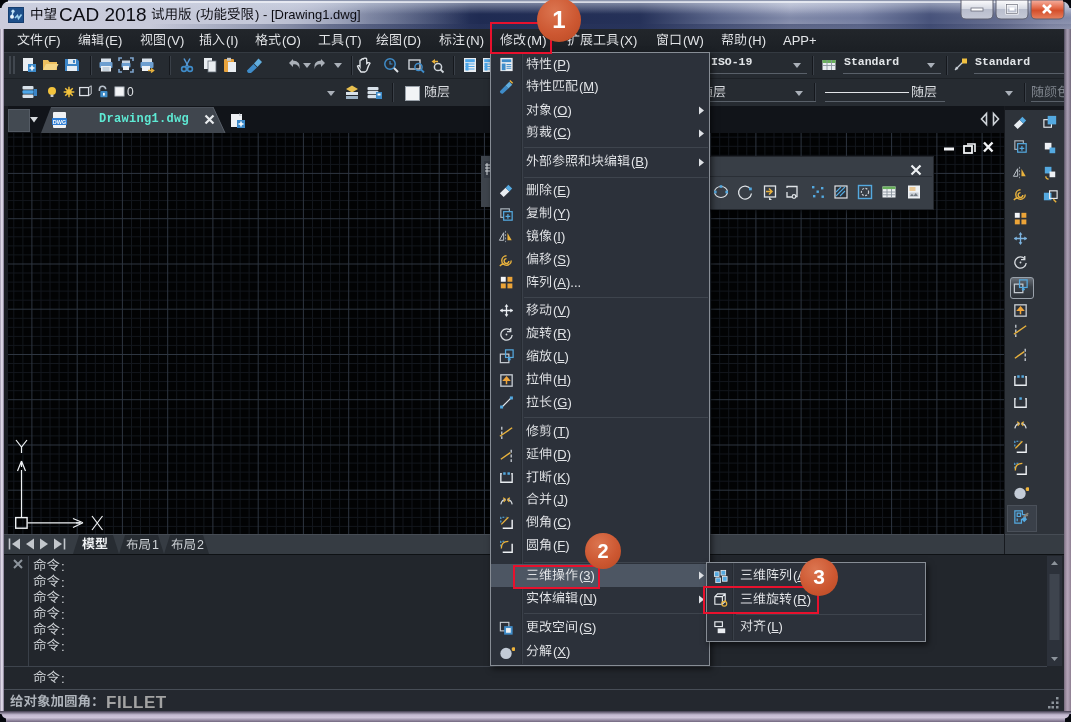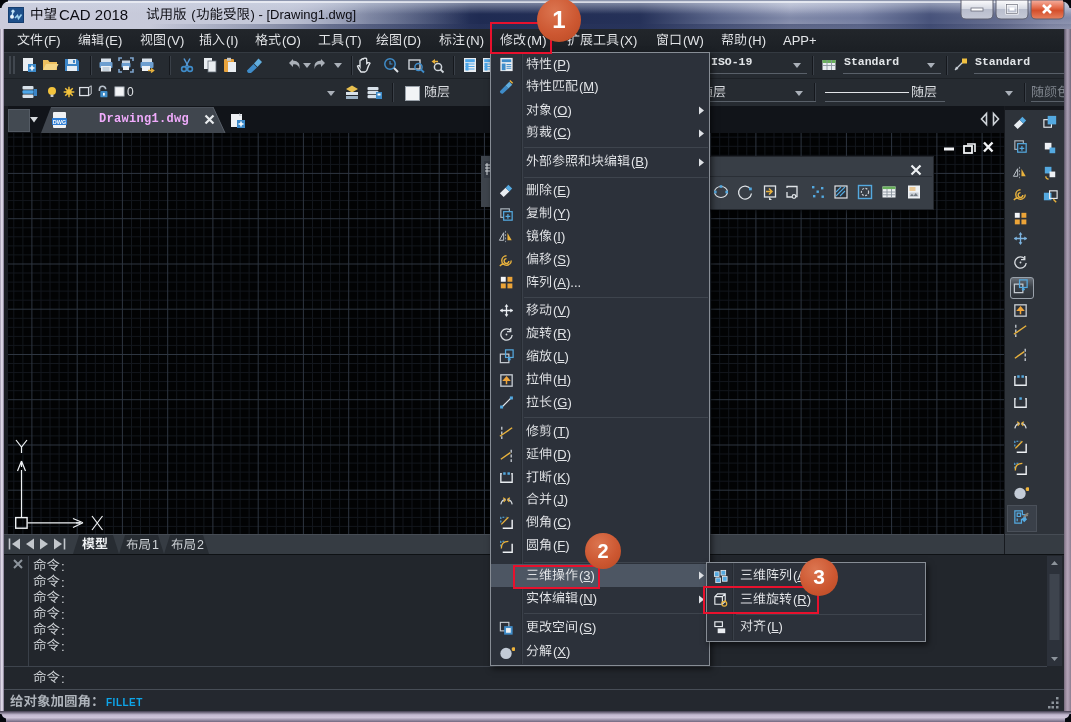--- a/index.html
+++ b/index.html
@@ -20,21 +20,21 @@
     <rect width="16" height="16" rx="1.5" fill="none" stroke="#0d2c55" stroke-width="1"></rect>
     <circle cx="5" cy="4.2" r="1.6" fill="#bfe3f7"></circle>
     <circle cx="4" cy="9.8" r="2" fill="#e8f4fb"></circle>
     <path d="M5 5 L4.2 8.2" stroke="#bfe3f7" stroke-width="1.4" fill="none"></path>
     <path d="M7 11 L9.5 8.5 L10.5 11.5 L13.5 7.5" stroke="#9fd4f0" stroke-width="1.6" fill="none"></path>
   </svg>
 <div style="position:absolute;left:30px;top:7px;display:flex;align-items:flex-start;">
     <svg class="cj" width="28" height="17" viewBox="0 -11.9 28 17" style="overflow:visible;">
       <path fill="#101016" d="M6.2 -11.3V-8.9H1.3V-2.5H2.3V-3.3H6.2V1.1H7.2V-3.3H11.1V-2.6H12.2V-8.9H7.2V-11.3ZM2.3 -4.3V-7.9H6.2V-4.3ZM11.1 -4.3H7.2V-7.9H11.1ZM14.3 -0.1V0.8H26.3V-0.1H20.7V-1.3H24.8V-2.1H20.7V-3.3H25.4V-4.1H15.2V-3.3H19.7V-2.1H15.8V-1.3H19.7V-0.1ZM15.4 -5.0C15.6 -5.2 16.1 -5.3 19.8 -6.3C19.7 -6.5 19.7 -6.9 19.8 -7.1L16.5 -6.4V-9.0H20.2V-9.9H18.0C17.8 -10.4 17.5 -10.9 17.3 -11.3L16.4 -11.1C16.6 -10.7 16.8 -10.3 16.9 -9.9H14.1V-9.0H15.6V-6.7C15.6 -6.1 15.2 -5.9 15.0 -5.8C15.1 -5.6 15.3 -5.2 15.4 -5.0ZM20.9 -10.9C20.9 -7.3 20.9 -6.0 19.4 -5.2C19.6 -5.0 19.9 -4.6 20.0 -4.4C20.9 -4.9 21.3 -5.6 21.6 -6.6H24.8V-5.6C24.8 -5.5 24.8 -5.4 24.6 -5.4C24.4 -5.4 23.7 -5.4 23.0 -5.4C23.2 -5.2 23.3 -4.8 23.4 -4.5C24.3 -4.5 24.9 -4.5 25.3 -4.7C25.7 -4.8 25.8 -5.1 25.8 -5.6V-10.9ZM21.9 -10.1H24.8V-9.1H21.9ZM21.8 -8.4H24.8V-7.3H21.7C21.8 -7.7 21.8 -8.0 21.8 -8.4Z"></path>
     </svg>
-    <div style="font-size:15px;color:#0c0c12;line-height:15px;margin:0 18px 0 1px;">CAD 2018</div>
+    <div style="font-size:19px;color:#0c0c12;line-height:15px;margin:0 4px 0 1px;">CAD 2018</div>
     <svg class="cj" width="42" height="17" viewBox="0 -11.9 42 17" style="overflow:visible;">
       <path fill="#101016" d="M1.6 -10.5C2.3 -9.9 3.2 -9.0 3.6 -8.5L4.3 -9.2C3.9 -9.7 3.0 -10.5 2.3 -11.1ZM10.5 -10.7C11.1 -10.2 11.7 -9.3 11.9 -8.8L12.7 -9.3C12.4 -9.8 11.8 -10.6 11.2 -11.2ZM0.7 -7.1V-6.1H2.6V-1.3C2.6 -0.7 2.1 -0.3 1.9 -0.1C2.1 0.1 2.3 0.5 2.4 0.7C2.6 0.5 3.0 0.2 5.3 -1.3C5.2 -1.5 5.1 -1.9 5.0 -2.2L3.5 -1.2V-7.1ZM9.1 -11.3 9.1 -8.5H4.7V-7.6H9.2C9.4 -2.5 10.1 1.0 11.7 1.0C12.2 1.0 12.8 0.5 13.1 -1.8C12.9 -1.9 12.4 -2.2 12.2 -2.4C12.2 -1.0 12.0 -0.3 11.8 -0.3C10.9 -0.3 10.4 -3.4 10.2 -7.6H12.9V-8.5H10.1C10.1 -9.4 10.1 -10.3 10.1 -11.3ZM4.9 -0.8 5.1 0.1C6.3 -0.2 7.7 -0.6 9.2 -1.1L9.0 -2.0L7.5 -1.5V-4.6H8.7V-5.6H5.1V-4.6H6.5V-1.3ZM15.6 -10.4V-5.5C15.6 -3.6 15.4 -1.2 13.9 0.5C14.2 0.6 14.6 0.9 14.7 1.1C15.8 0.0 16.2 -1.6 16.4 -3.1H19.8V1.0H20.8V-3.1H24.5V-0.3C24.5 -0.1 24.4 0.0 24.1 0.0C23.9 0.1 22.9 0.1 22.0 0.0C22.1 0.3 22.3 0.7 22.3 1.0C23.6 1.0 24.4 1.0 24.9 0.8C25.3 0.7 25.5 0.4 25.5 -0.3V-10.4ZM16.6 -9.4H19.8V-7.2H16.6ZM24.5 -9.4V-7.2H20.8V-9.4ZM16.6 -6.3H19.8V-4.0H16.5C16.6 -4.5 16.6 -5.0 16.6 -5.5ZM24.5 -6.3V-4.0H20.8V-6.3ZM28.4 -11.1V-5.7C28.4 -3.7 28.3 -1.2 27.4 0.5C27.6 0.6 28.0 0.9 28.1 1.1C28.9 -0.3 29.2 -2.0 29.3 -3.8H31.2V1.1H32.1V-4.7H29.3L29.3 -5.7V-6.7H32.9V-7.6H31.7V-11.4H30.8V-7.6H29.3V-11.1ZM38.5 -6.5C38.2 -4.9 37.7 -3.6 37.0 -2.5C36.4 -3.7 35.9 -5.0 35.6 -6.5ZM33.5 -10.4V-5.8C33.5 -3.8 33.4 -1.2 32.4 0.6C32.6 0.7 33.0 1.0 33.2 1.1C34.3 -0.8 34.5 -3.5 34.5 -5.8V-6.5H34.8C35.1 -4.7 35.7 -3.1 36.5 -1.7C35.7 -0.8 34.9 -0.1 33.9 0.3C34.2 0.5 34.4 0.9 34.5 1.1C35.5 0.6 36.3 -0.0 37.0 -0.9C37.7 -0.0 38.4 0.6 39.3 1.1C39.5 0.9 39.8 0.5 40.0 0.3C39.1 -0.1 38.3 -0.8 37.6 -1.7C38.6 -3.1 39.3 -4.9 39.6 -7.3L39.0 -7.4L38.8 -7.4H34.5V-9.6C36.3 -9.8 38.4 -10.0 39.8 -10.4L39.2 -11.2C37.8 -10.9 35.5 -10.6 33.5 -10.4Z"></path>
     </svg>
     <div style="font-size:13px;color:#0c0c12;line-height:15px;margin-left:3px;">(</div>
     <svg class="cj" width="55" height="17" viewBox="0 -11.9 55 17" style="overflow:visible;">
       <path fill="#101016" d="M0.5 -2.5 0.8 -1.4C2.2 -1.8 4.1 -2.4 6.0 -2.9L5.9 -3.8L3.7 -3.3V-8.8H5.7V-9.7H0.7V-8.8H2.7V-3.0C1.9 -2.8 1.1 -2.6 0.5 -2.5ZM8.1 -11.1C8.1 -10.1 8.0 -9.2 8.0 -8.2H5.8V-7.3H8.0C7.8 -4.0 7.0 -1.3 4.1 0.3C4.4 0.5 4.7 0.8 4.9 1.1C8.0 -0.6 8.8 -3.7 9.0 -7.3H11.7C11.5 -2.5 11.3 -0.6 10.9 -0.2C10.7 -0.0 10.6 0.0 10.3 0.0C10.0 0.0 9.2 -0.0 8.4 -0.1C8.6 0.2 8.7 0.6 8.7 0.9C9.5 1.0 10.3 1.0 10.7 0.9C11.2 0.9 11.5 0.8 11.8 0.4C12.3 -0.2 12.5 -2.2 12.7 -7.7C12.7 -7.9 12.7 -8.2 12.7 -8.2H9.0C9.1 -9.2 9.1 -10.1 9.1 -11.1ZM18.7 -5.7V-4.5H15.8V-5.7ZM14.8 -6.5V1.1H15.8V-1.7H18.7V-0.1C18.7 0.1 18.6 0.1 18.5 0.1C18.3 0.1 17.7 0.1 17.1 0.1C17.2 0.4 17.3 0.8 17.4 1.0C18.2 1.0 18.8 1.0 19.2 0.9C19.6 0.7 19.7 0.4 19.7 -0.1V-6.5ZM15.8 -3.7H18.7V-2.5H15.8ZM25.1 -10.3C24.3 -9.9 23.1 -9.4 21.9 -9.0V-11.3H20.9V-6.8C20.9 -5.7 21.3 -5.4 22.6 -5.4C22.8 -5.4 24.6 -5.4 24.9 -5.4C26.0 -5.4 26.3 -5.9 26.4 -7.5C26.1 -7.6 25.7 -7.7 25.5 -7.9C25.4 -6.6 25.3 -6.3 24.8 -6.3C24.4 -6.3 22.9 -6.3 22.7 -6.3C22.0 -6.3 21.9 -6.4 21.9 -6.8V-8.2C23.2 -8.6 24.7 -9.1 25.8 -9.6ZM25.2 -4.3C24.5 -3.8 23.2 -3.3 21.9 -2.9V-5.0H20.9V-0.5C20.9 0.7 21.3 1.0 22.6 1.0C22.9 1.0 24.7 1.0 25.0 1.0C26.1 1.0 26.4 0.5 26.5 -1.3C26.2 -1.4 25.8 -1.6 25.6 -1.7C25.5 -0.2 25.4 0.1 24.9 0.1C24.5 0.1 23.0 0.1 22.7 0.1C22.1 0.1 21.9 -0.0 21.9 -0.5V-2.0C23.3 -2.4 24.9 -2.9 25.9 -3.6ZM14.6 -7.5C14.9 -7.6 15.4 -7.7 19.1 -7.9C19.2 -7.7 19.3 -7.4 19.4 -7.2L20.3 -7.6C20.0 -8.4 19.2 -9.6 18.5 -10.5L17.7 -10.2C18.0 -9.7 18.4 -9.2 18.7 -8.7L15.7 -8.5C16.3 -9.2 16.9 -10.1 17.4 -11.0L16.3 -11.4C15.9 -10.3 15.1 -9.2 14.9 -9.0C14.7 -8.7 14.5 -8.5 14.3 -8.4C14.4 -8.2 14.6 -7.7 14.6 -7.5ZM38.1 -11.4C35.7 -10.9 31.6 -10.5 28.1 -10.4C28.2 -10.2 28.3 -9.8 28.3 -9.5C31.9 -9.7 36.1 -10.0 38.8 -10.6ZM32.8 -9.5C33.1 -8.9 33.4 -8.0 33.5 -7.5L34.5 -7.8C34.4 -8.3 34.1 -9.1 33.7 -9.7ZM37.4 -9.8C37.1 -9.1 36.6 -8.1 36.2 -7.4H30.3L31.1 -7.7C30.9 -8.2 30.5 -8.9 30.1 -9.5L29.2 -9.2C29.6 -8.7 30.0 -7.9 30.1 -7.4H28.0V-4.7H28.9V-6.5H38.5V-4.7H39.5V-7.4H37.2C37.6 -8.0 38.1 -8.8 38.5 -9.4ZM36.4 -4.1C35.7 -3.1 34.9 -2.3 33.8 -1.7C32.7 -2.4 31.8 -3.1 31.1 -4.1ZM29.6 -5.0V-4.1H30.2L30.1 -4.0C30.8 -2.9 31.7 -2.0 32.8 -1.2C31.3 -0.6 29.5 -0.1 27.7 0.1C27.9 0.4 28.2 0.8 28.3 1.0C30.3 0.7 32.1 0.2 33.8 -0.6C35.3 0.2 37.1 0.7 39.2 1.0C39.3 0.7 39.6 0.3 39.8 0.1C37.9 -0.1 36.2 -0.6 34.8 -1.2C36.1 -2.1 37.2 -3.2 37.9 -4.6L37.2 -5.1L37.0 -5.0ZM41.7 -10.8V1.1H42.6V-9.9H44.6C44.3 -9.0 43.9 -7.8 43.5 -6.8C44.5 -5.7 44.8 -4.8 44.8 -4.1C44.8 -3.6 44.7 -3.3 44.5 -3.1C44.3 -3.1 44.2 -3.0 44.1 -3.0C43.8 -3.0 43.6 -3.0 43.3 -3.0C43.4 -2.8 43.5 -2.4 43.5 -2.1C43.8 -2.1 44.2 -2.1 44.4 -2.1C44.7 -2.2 44.9 -2.3 45.1 -2.4C45.5 -2.7 45.7 -3.2 45.7 -4.0C45.7 -4.8 45.4 -5.8 44.5 -6.9C44.9 -8.0 45.4 -9.3 45.8 -10.4L45.1 -10.8L45.0 -10.8ZM51.4 -7.4V-5.7H47.5V-7.4ZM51.4 -8.2H47.5V-9.9H51.4ZM46.4 1.1C46.7 0.9 47.1 0.8 49.9 0.0C49.9 -0.2 49.8 -0.6 49.9 -0.9L47.5 -0.3V-4.8H48.8C49.4 -2.1 50.7 -0.0 52.8 1.0C53.0 0.7 53.3 0.3 53.5 0.1C52.4 -0.3 51.6 -1.1 50.9 -2.1C51.7 -2.5 52.5 -3.1 53.2 -3.7L52.6 -4.4C52.0 -3.9 51.2 -3.2 50.5 -2.8C50.1 -3.4 49.9 -4.1 49.7 -4.8H52.4V-10.7H46.5V-0.7C46.5 -0.1 46.2 0.1 46.0 0.2C46.1 0.4 46.3 0.9 46.4 1.1Z"></path>
     </svg>
     <div style="font-size:13px;color:#0c0c12;line-height:15px;">) - [Drawing1.dwg]</div>
   </div>
 <svg class="abs" style="left:960px;top:0px;" width="106" height="20" viewBox="0 0 106 20">
@@ -349,21 +349,21 @@
   </svg>
 <svg class="abs" style="left:41px;top:107px" width="190" height="26" viewBox="0 0 190 26">
     <path d="M10 0 H172 L184 26 H0 Z" fill="#40464e"></path>
     <path d="M10 0 H172 L184 26" fill="none" stroke="#5a616a" stroke-width="1"></path>
   </svg>
 <svg class="abs" style="left:52px;top:112px" width="15" height="16" viewBox="0 0 15 16">
     <rect x="1" y="0" width="13" height="16" rx="1" fill="#f0f2f4"></rect>
     <rect x="0" y="6" width="15" height="7" rx="1" fill="#2f7fd6"></rect>
     <text x="7.5" y="11.8" font-size="5.5" font-family="Liberation Sans" font-weight="bold" fill="#fff" text-anchor="middle">DWG</text>
   </svg>
-<div style="position:absolute;left:71px;top:112px;font-size:12px;font-weight:bold;font-family:Liberation Mono,monospace;color:#f0abfc;letter-spacing:0.3px;padding-left:28px;">Drawing1.dwg</div>
+<div style="position:absolute;left:71px;top:112px;font-size:12px;font-weight:bold;font-family:Liberation Mono,monospace;color:#5eead4;letter-spacing:0.3px;padding-left:28px;">Drawing1.dwg</div>
 <svg class="abs" style="left:203px;top:113px" width="13" height="13" viewBox="0 0 13 13">
     <path d="M2.5 2.5 L10.5 10.5 M10.5 2.5 L2.5 10.5" stroke="#e8ebee" stroke-width="2.2"></path>
   </svg>
 <svg class="abs" style="left:229px;top:112px" width="17" height="17" viewBox="0 0 17 17">
     <rect x="2" y="2" width="11" height="13" fill="#eef1f4"></rect>
     <path d="M10 1 l3 3 h-3Z" fill="#c6ccd2"></path>
     <rect x="8" y="8" width="8" height="8" fill="#3a88c8"></rect>
     <path d="M12 9.5 V14.5 M9.5 12 H14.5" stroke="#fff" stroke-width="1.5"></path>
   </svg>
 <svg class="abs" style="left:977px;top:110px" width="26" height="18" viewBox="0 0 26 18">
@@ -584,21 +584,21 @@
 <svg class="abs" style="left:1049px;top:558px" width="11" height="106" viewBox="0 0 11 106">
     <path d="M2 7 L5.5 3 L9 7Z" fill="#8d949c"></path>
     <path d="M2 99 L5.5 103 L9 99Z" fill="#8d949c"></path>
     <rect x="0.5" y="16" width="10" height="66" fill="#3e444e"></rect>
   </svg>
 <div style="position:absolute;left:4px;top:689px;width:1063px;height:22px;background:#24282f;border-top:1px solid #474d56;"></div>
 <div style="position:absolute;left:10px;top:694px;display:flex;">
     <svg class="cj" width="96" height="17" viewBox="0 -11.9 96 17" style="overflow:visible;">
       <path fill="#aeb3ba" d="M0.4 -0.9 0.7 0.7C2.0 0.3 3.7 -0.1 5.3 -0.5L5.2 -1.9C3.4 -1.5 1.6 -1.1 0.4 -0.9ZM0.8 -5.6C1.0 -5.7 1.3 -5.8 2.4 -5.9C2.0 -5.3 1.6 -4.8 1.5 -4.6C1.0 -4.1 0.7 -3.8 0.4 -3.7C0.6 -3.3 0.8 -2.6 0.9 -2.3C1.3 -2.5 1.8 -2.6 5.2 -3.3C5.2 -3.6 5.2 -4.3 5.3 -4.7L3.0 -4.3C3.9 -5.4 4.8 -6.7 5.5 -8.0L4.1 -8.8C3.9 -8.3 3.6 -7.8 3.4 -7.3L2.3 -7.3C3.1 -8.3 3.8 -9.6 4.3 -10.8L2.8 -11.5C2.3 -10.0 1.4 -8.3 1.1 -7.9C0.8 -7.5 0.5 -7.2 0.2 -7.1C0.4 -6.7 0.7 -5.9 0.8 -5.6ZM8.3 -11.5C7.7 -9.6 6.4 -7.7 4.7 -6.6C5.0 -6.4 5.6 -5.8 5.8 -5.4C6.1 -5.6 6.5 -5.9 6.7 -6.1V-5.6H11.2V-6.3C11.4 -6.0 11.7 -5.8 12.1 -5.5C12.3 -6.0 12.8 -6.6 13.2 -6.9C11.8 -7.7 10.5 -9.1 9.7 -10.6L9.9 -11.1ZM10.3 -7.1H7.7C8.2 -7.7 8.6 -8.4 9.0 -9.1C9.4 -8.4 9.8 -7.7 10.3 -7.1ZM6.0 -4.5V1.2H7.5V0.6H10.1V1.2H11.8V-4.5ZM7.5 -0.9V-3.1H10.1V-0.9ZM20.0 -5.2C20.6 -4.3 21.2 -3.1 21.4 -2.3L22.8 -3.0C22.5 -3.8 21.9 -5.0 21.3 -5.8ZM14.4 -6.0C15.1 -5.3 16.0 -4.5 16.8 -3.6C16.0 -2.1 15.1 -0.9 13.9 -0.1C14.3 0.2 14.8 0.8 15.1 1.2C16.2 0.3 17.2 -0.9 17.9 -2.3C18.5 -1.6 18.9 -1.0 19.2 -0.5L20.4 -1.7C20.0 -2.4 19.4 -3.2 18.7 -4.0C19.3 -5.6 19.7 -7.5 19.9 -9.6L18.8 -9.9L18.5 -9.9H14.4V-8.3H18.1C18.0 -7.2 17.7 -6.2 17.4 -5.3C16.8 -5.9 16.1 -6.5 15.5 -7.0ZM23.5 -11.5V-8.5H20.1V-6.9H23.5V-0.8C23.5 -0.6 23.4 -0.5 23.2 -0.5C22.9 -0.5 22.2 -0.5 21.5 -0.5C21.7 -0.1 21.9 0.7 22.0 1.2C23.1 1.2 23.9 1.1 24.4 0.9C24.9 0.6 25.1 0.1 25.1 -0.8V-6.9H26.6V-8.5H25.1V-11.5ZM31.3 -11.5C30.6 -10.4 29.3 -9.2 27.5 -8.3C27.9 -8.0 28.4 -7.5 28.6 -7.1L29.1 -7.4V-5.3H30.4C29.6 -5.0 28.6 -4.7 27.6 -4.4C27.9 -4.2 28.3 -3.6 28.4 -3.3C29.6 -3.6 30.8 -4.1 31.8 -4.7C32.0 -4.6 32.3 -4.4 32.4 -4.3C31.3 -3.6 29.5 -2.9 28.0 -2.6C28.3 -2.3 28.7 -1.8 28.9 -1.5C30.3 -1.9 32.0 -2.6 33.3 -3.5C33.4 -3.4 33.5 -3.2 33.7 -3.0C32.3 -2.0 29.9 -1.1 27.9 -0.6C28.2 -0.3 28.6 0.2 28.8 0.5C30.6 0.0 32.7 -0.9 34.2 -1.9C34.3 -1.3 34.1 -0.7 33.8 -0.5C33.5 -0.3 33.2 -0.3 32.8 -0.3C32.5 -0.3 32.0 -0.3 31.5 -0.3C31.8 0.1 31.9 0.7 31.9 1.1C32.4 1.2 32.8 1.2 33.1 1.2C33.8 1.2 34.2 1.1 34.8 0.7C35.7 0.1 36.1 -1.1 35.5 -2.5L36.0 -2.7C36.6 -1.4 37.6 -0.0 39.0 0.7C39.2 0.3 39.7 -0.4 40.1 -0.7C38.8 -1.2 37.8 -2.3 37.3 -3.4C37.9 -3.7 38.5 -4.0 39.1 -4.3L37.7 -5.3C37.0 -4.8 36.0 -4.1 35.0 -3.6C34.6 -4.2 34.0 -4.8 33.2 -5.3H38.6V-8.7H35.4C35.7 -9.1 36.0 -9.6 36.3 -10.0L35.2 -10.7L34.9 -10.6H32.5L32.9 -11.2ZM31.5 -9.4H34.0C33.9 -9.2 33.7 -8.9 33.5 -8.7H30.8C31.0 -8.9 31.3 -9.2 31.5 -9.4ZM30.6 -7.5H33.4C33.1 -7.2 32.8 -6.8 32.4 -6.5H30.6ZM35.0 -7.5H37.0V-6.5H34.2C34.5 -6.8 34.7 -7.2 35.0 -7.5ZM48.0 -9.9V0.9H49.6V-0.0H51.3V0.8H53.0V-9.9ZM49.6 -1.6V-8.4H51.3V-1.6ZM42.8 -11.3 42.8 -9.0H41.2V-7.5H42.8C42.7 -4.3 42.3 -1.7 40.8 0.0C41.2 0.3 41.7 0.8 42.0 1.2C43.7 -0.8 44.2 -3.8 44.3 -7.5H45.7C45.6 -2.9 45.5 -1.3 45.2 -0.9C45.1 -0.7 45.0 -0.6 44.8 -0.6C44.5 -0.6 44.0 -0.6 43.5 -0.7C43.8 -0.2 43.9 0.5 44.0 0.9C44.6 1.0 45.2 1.0 45.6 0.9C46.0 0.8 46.3 0.6 46.6 0.2C47.1 -0.4 47.2 -2.5 47.3 -8.3C47.3 -8.5 47.3 -9.0 47.3 -9.0H44.4L44.4 -11.3ZM59.0 -8.2H62.4V-7.5H59.0ZM57.6 -9.2V-6.5H63.9V-9.2ZM60.1 -4.4V-3.7C60.1 -3.1 59.8 -2.3 56.6 -1.8C56.9 -1.5 57.3 -1.0 57.5 -0.6C60.9 -1.4 61.5 -2.6 61.5 -3.6V-4.4ZM61.1 -1.8C62.1 -1.5 63.4 -0.9 64.1 -0.6L64.7 -1.8C64.0 -2.1 62.6 -2.6 61.7 -2.9ZM57.3 -5.9V-2.6H58.8V-4.7H62.7V-2.7H64.2V-5.9ZM55.0 -11.0V1.2H56.5V0.8H64.9V1.2H66.6V-11.0ZM56.5 -0.5V-9.7H64.9V-0.5ZM71.6 -6.9H73.9V-5.8H71.6ZM71.6 -8.4H71.5C71.8 -8.7 72.1 -9.0 72.3 -9.4H75.6C75.4 -9.0 75.1 -8.7 74.8 -8.4ZM77.9 -6.9V-5.8H75.5V-6.9ZM71.6 -11.5C71.0 -10.2 69.8 -8.7 68.1 -7.5C68.5 -7.3 69.0 -6.7 69.3 -6.3L69.9 -6.8V-4.8C69.9 -3.2 69.8 -1.2 68.3 0.2C68.7 0.4 69.3 1.0 69.6 1.3C70.5 0.5 71.0 -0.6 71.3 -1.7H73.9V0.9H75.5V-1.7H77.9V-0.6C77.9 -0.4 77.8 -0.4 77.6 -0.4C77.4 -0.4 76.6 -0.4 75.9 -0.4C76.1 0.0 76.4 0.7 76.5 1.2C77.5 1.2 78.3 1.2 78.9 0.9C79.4 0.6 79.6 0.2 79.6 -0.6V-8.4H76.7C77.2 -8.9 77.7 -9.5 78.0 -10.0L76.9 -10.8L76.6 -10.7H73.1L73.4 -11.2ZM71.6 -4.4H73.9V-3.1H71.5C71.5 -3.6 71.6 -4.0 71.6 -4.4ZM77.9 -4.4V-3.1H75.5V-4.4ZM84.4 -6.3C85.1 -6.3 85.7 -6.9 85.7 -7.6C85.7 -8.3 85.1 -8.9 84.4 -8.9C83.7 -8.9 83.1 -8.3 83.1 -7.6C83.1 -6.9 83.7 -6.3 84.4 -6.3ZM84.4 0.1C85.1 0.1 85.7 -0.4 85.7 -1.2C85.7 -1.9 85.1 -2.4 84.4 -2.4C83.7 -2.4 83.1 -1.9 83.1 -1.2C83.1 -0.4 83.7 0.1 84.4 0.1Z"></path>
     </svg>
-    <div style="font-size:10px;color:#0ea5e9;font-weight:bold;line-height:17px;letter-spacing:0.5px;">FILLET</div>
+    <div style="font-size:17px;color:#a3a3a3;font-weight:bold;line-height:17px;letter-spacing:0.5px;">FILLET</div>
   </div>
 <svg class="abs" style="left:1048px;top:697px" width="12" height="12" viewBox="0 0 12 12">
     <g fill="#8d949c">
       <rect x="8" y="0" width="2.5" height="2.5"></rect>
       <rect x="8" y="4.5" width="2.5" height="2.5"></rect>
       <rect x="8" y="9" width="2.5" height="2.5"></rect>
       <rect x="3.5" y="4.5" width="2.5" height="2.5"></rect>
       <rect x="3.5" y="9" width="2.5" height="2.5"></rect>
       <rect x="0" y="9" width="2.5" height="2.5"></rect>
     </g>

